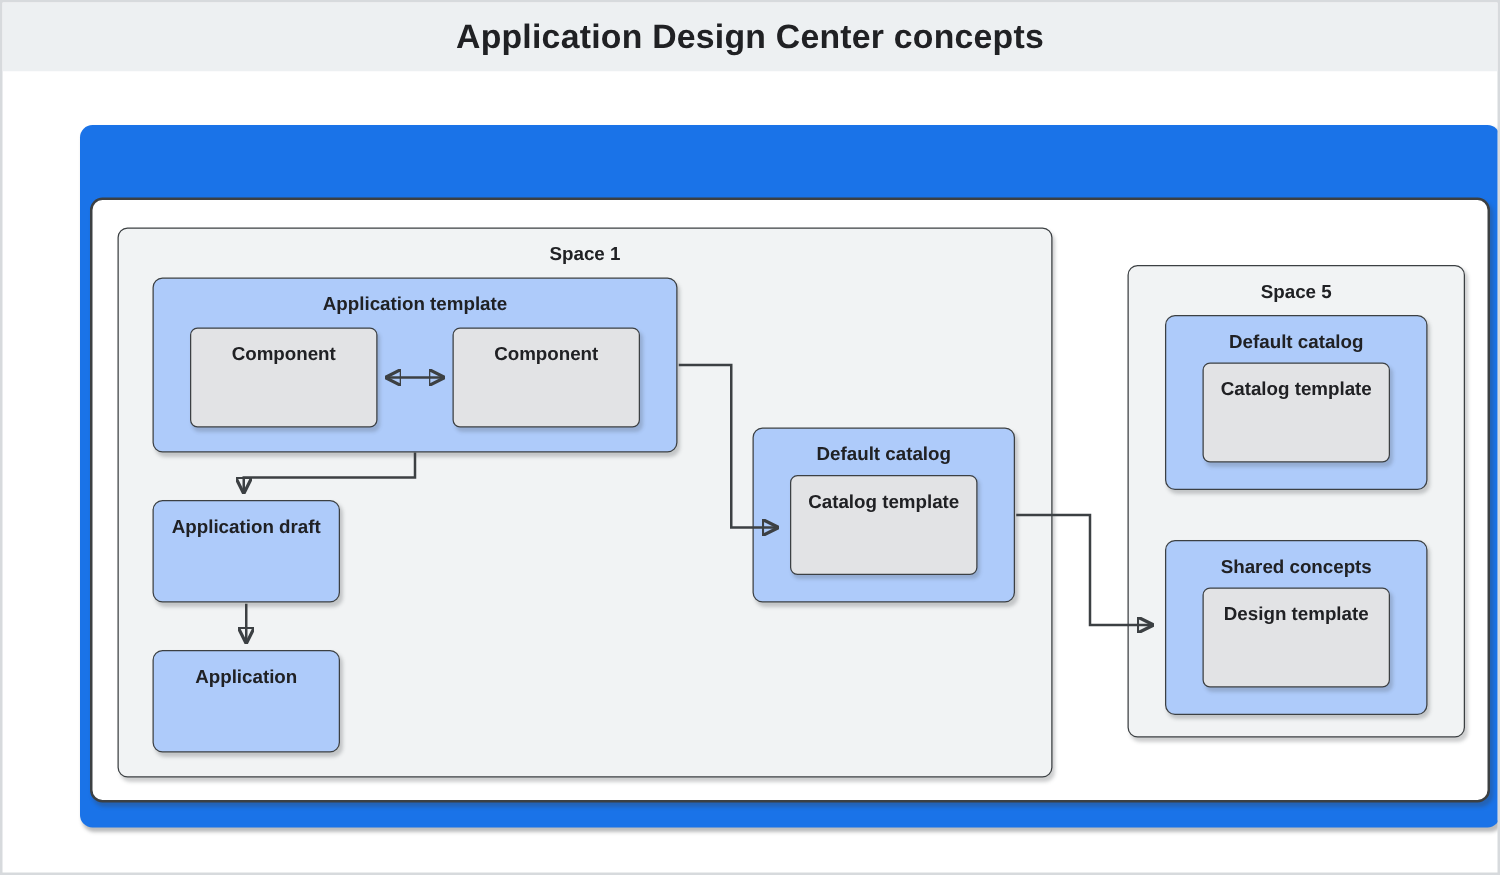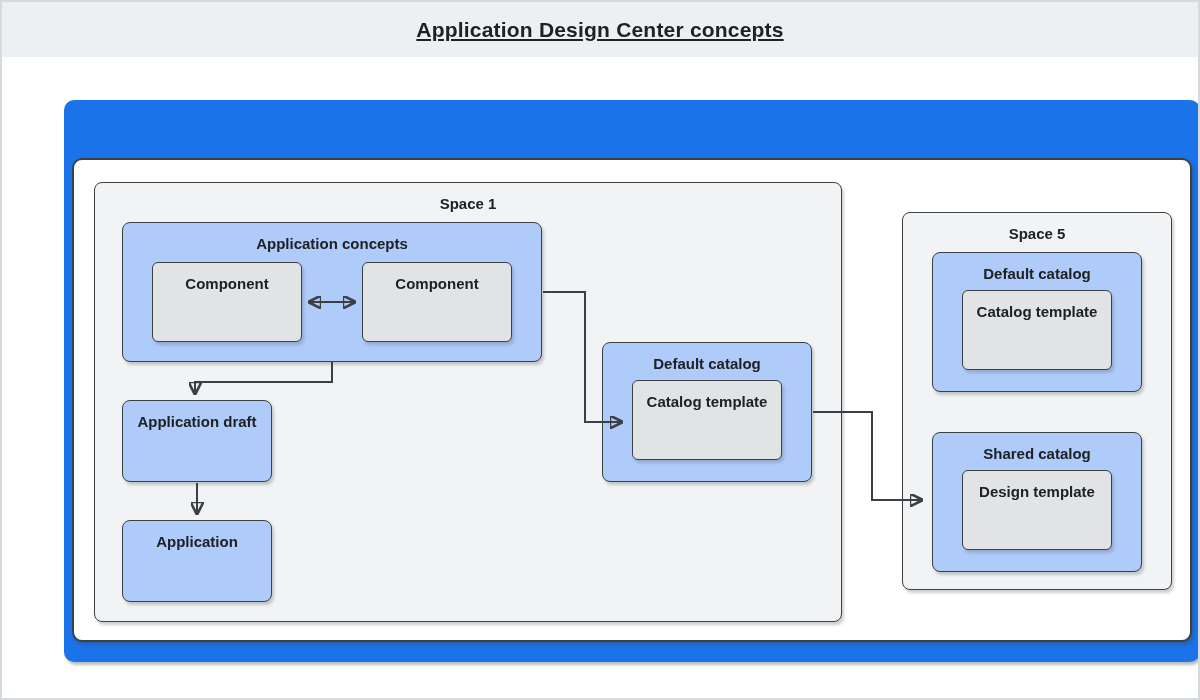--- a/index.html
+++ b/index.html
@@ -17,21 +17,21 @@
   body{font-family:"Liberation Sans",sans-serif;color:var(--text);}
   .page{
     position:relative;width:1200px;height:700px;background:#fff;
     border:2px solid var(--page-border);overflow:hidden;
   }
   .titlebar{
     position:absolute;left:0;top:0;width:100%;height:55px;
     background:var(--header-gray);
     display:flex;align-items:center;justify-content:center;
   }
-  .titlebar h1{font-size:21px;font-weight:700;letter-spacing:.2px;text-decoration:underline;}
+  .titlebar h1{font-size:27px;font-weight:700;letter-spacing:.2px;}
   .canvas{position:absolute;left:0;top:0;width:1196px;height:574px;margin-left:30px;}
 
   
   .gcp-frame{
     position:absolute;left:32px;top:98px;width:1136px;height:562px;
     background:var(--brand-blue);border-radius:10px;
     box-shadow:2px 3px 3px rgba(60,64,67,.35);
   }
   .gcp-logo{
     position:absolute;left:52px;top:112px;font-size:26px;color:#fff;
@@ -109,21 +109,21 @@
       </div>
     </div>
 
     <div class="inner-white"></div>
 
     <div class="space space-1">
       <div class="space-label">Space 1</div>
     </div>
 
     <div class="bluebox app-template">
-      <div class="box-label">Application concepts</div>
+      <div class="box-label">Application template</div>
     </div>
 
     <div class="graybox component-left">
       <div class="box-label">Component</div>
     </div>
 
     <div class="graybox component-right">
       <div class="box-label">Component</div>
     </div>
 
@@ -149,21 +149,21 @@
 
     <div class="bluebox default-catalog-2">
       <div class="box-label">Default catalog</div>
     </div>
 
     <div class="graybox catalog-template-2">
       <div class="box-label">Catalog template</div>
     </div>
 
     <div class="bluebox shared-catalog">
-      <div class="box-label">Shared catalog</div>
+      <div class="box-label">Shared concepts</div>
     </div>
 
     <div class="graybox shared-template">
       <div class="box-label">Design template</div>
     </div>
 
     <svg class="connectors" viewBox="0 0 1200 700" xmlns="http://www.w3.org/2000/svg">
       <defs>
         <marker id="ah" viewBox="0 0 10 10" refX="8.5" refY="5" markerWidth="6.5" markerHeight="6.5" orient="auto-start-reverse">
           <path d="M0,0 L10,5 L0,10 z" fill="#3c4043" stroke="none"></path>

